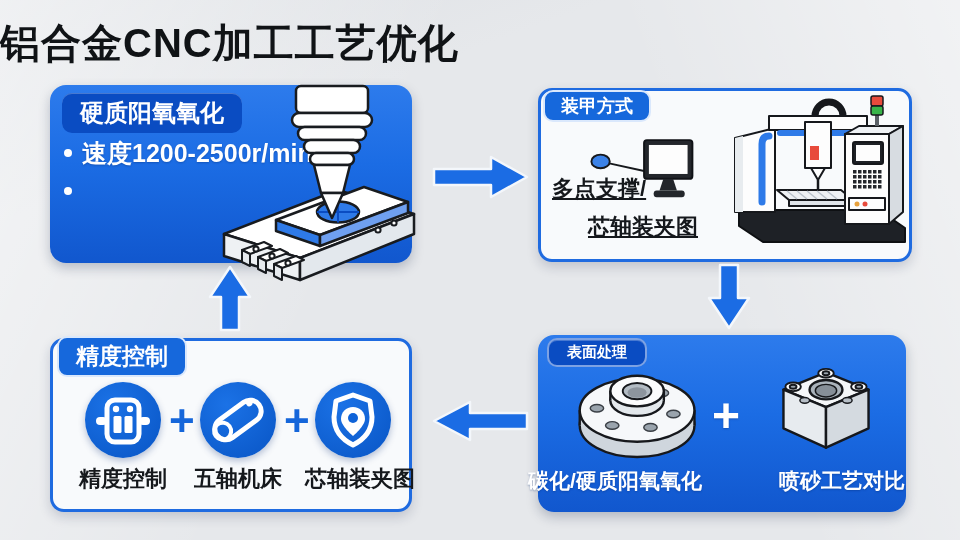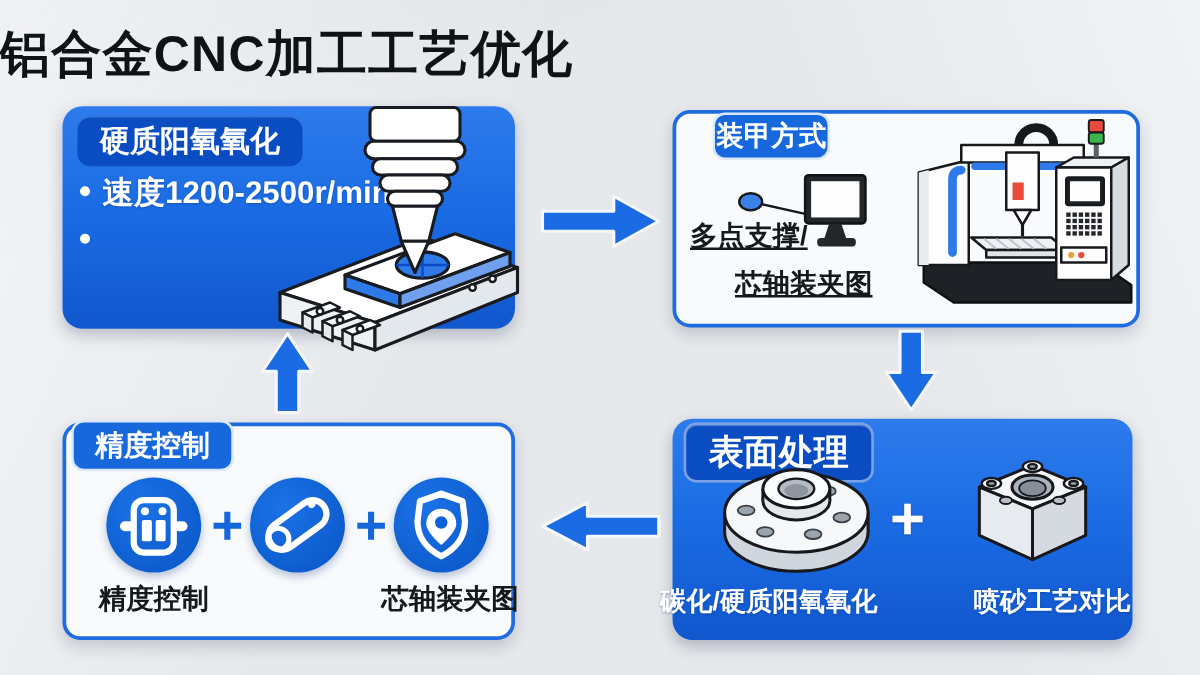--- a/index.html
+++ b/index.html
@@ -92,21 +92,21 @@
       <polygon points="96,81 132,81 125,109 103,109" fill="#ffffff"></polygon>
       <polygon points="103,109 125,109 114,134" fill="#ffffff"></polygon>
     </g>
   </svg>
 
   <svg class="abs" style="left:431px;top:152px;" width="100" height="50" viewBox="0 0 100 50">
     <polygon points="3,17 60,17 60,5 96,25 60,45 60,33 3,33" fill="#1b6ce4" stroke="#f4f7fb" stroke-width="2.5" stroke-linejoin="round"></polygon>
   </svg>
 
   <div class="abs panel-white" style="left:538px;top:88px;width:368px;height:168px;"></div>
-  <div class="abs badge badge-outlined" style="left:570px;top:90px;font-size:22px;padding:2px 1px;">装甲方式</div>
+  <div class="abs badge badge-outlined" style="left:543px;top:90px;font-size:18px;padding:2px 16px;">装甲方式</div>
 
   <svg class="abs" style="left:588px;top:134px;" width="116" height="78" viewBox="0 0 120 80">
     <line x1="22" y1="30" x2="58" y2="38" stroke="#16181c" stroke-width="2"></line>
     <ellipse cx="13" cy="28" rx="9.5" ry="7" fill="#3b82e8" stroke="#16181c" stroke-width="2"></ellipse>
     <rect x="58" y="6" width="50" height="40" rx="3" fill="#23262b" stroke="#101216" stroke-width="2"></rect>
     <rect x="63" y="11" width="40" height="30" fill="#fdfdfd"></rect>
     <polygon points="78,46 88,46 92,58 74,58" fill="#23262b"></polygon>
     <rect x="68" y="58" width="32" height="7" rx="3" fill="#23262b"></rect>
   </svg>
   <div class="abs cap-dark" style="left:552px;top:174px;">多点支撑/</div>
@@ -176,21 +176,21 @@
       <rect x="142" y="2" width="12" height="10" rx="2" fill="#e84b3c" stroke-width="1.5"></rect>
       <rect x="142" y="12" width="12" height="9" rx="2" fill="#39b54a" stroke-width="1.5"></rect>
     </g>
   </svg>
 
   <svg class="abs" style="left:703px;top:262px;" width="52" height="70" viewBox="0 0 52 70">
     <polygon points="17,3 35,3 35,36 46,36 26,66 6,36 17,36" fill="#1b6ce4" stroke="#f4f7fb" stroke-width="2.5" stroke-linejoin="round"></polygon>
   </svg>
 
   <div class="abs panel-blue" style="left:538px;top:335px;width:368px;height:177px;"></div>
-  <div class="abs badge badge-dark" style="left:547px;top:338px;font-size:28px;padding:3px 18px;border:2px solid rgba(220,234,255,.55);">表面处理</div>
+  <div class="abs badge badge-dark" style="left:547px;top:338px;font-size:15px;padding:3px 18px;border:2px solid rgba(220,234,255,.55);">表面处理</div>
 
   <svg class="abs" style="left:574px;top:366px;" width="130" height="96" viewBox="0 0 136 100">
     <ellipse cx="66" cy="62" rx="60" ry="33" fill="#cfd6dd" stroke="#16181c" stroke-width="2.5"></ellipse>
     <rect x="6" y="46" width="120" height="16" fill="#cfd6dd"></rect>
     <line x1="6" y1="46" x2="6" y2="62" stroke="#16181c" stroke-width="2.5"></line>
     <line x1="126" y1="46" x2="126" y2="62" stroke="#16181c" stroke-width="2.5"></line>
     <ellipse cx="66" cy="46" rx="60" ry="33" fill="#f6f8fa" stroke="#16181c" stroke-width="2.5"></ellipse>
     <g fill="#9aa4ad" stroke="#3a3f45" stroke-width="1.5">
       <ellipse cx="24" cy="44" rx="7" ry="4"></ellipse>
       <ellipse cx="40" cy="62" rx="7" ry="4"></ellipse>
@@ -260,19 +260,20 @@
   </div>
   <div class="abs plus-blue" style="left:284px;top:399px;">+</div>
   <div class="abs circle" style="left:315px;top:382px;">
     <svg width="76" height="76" viewBox="0 0 76 76">
       <path d="M38,13 L55,19 L57,35 C57,49 48,58 38,63 C28,58 19,49 19,35 L21,19 Z" fill="none" stroke="#fff" stroke-width="5" stroke-linejoin="round"></path>
       <path d="M38,25 C45,25 50,30 50,37 C50,44 38,54 38,54 C38,54 26,44 26,37 C26,30 31,25 38,25 Z" fill="#fff"></path>
       <circle cx="38" cy="36" r="5" fill="#0f63d8"></circle>
     </svg>
   </div>
   <div class="abs lbl-dark" style="left:75px;top:464px;width:96px;">精度控制</div>
+  <div class="abs lbl-dark" style="left:190px;top:464px;width:96px;">五轴机床</div>
   <div class="abs lbl-dark" style="left:305px;top:464px;width:96px;">芯轴装夹图</div>
 
   <svg class="abs" style="left:204px;top:263px;" width="52" height="70" viewBox="0 0 52 70">
     <polygon points="17,67 35,67 35,34 46,34 26,4 6,34 17,34" fill="#1b6ce4" stroke="#f4f7fb" stroke-width="2.5" stroke-linejoin="round"></polygon>
   </svg>
 
 </div>
 
 </body></html>

